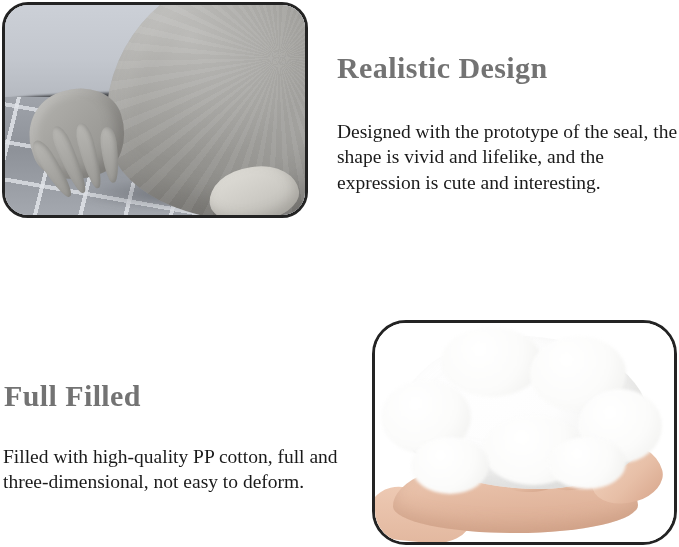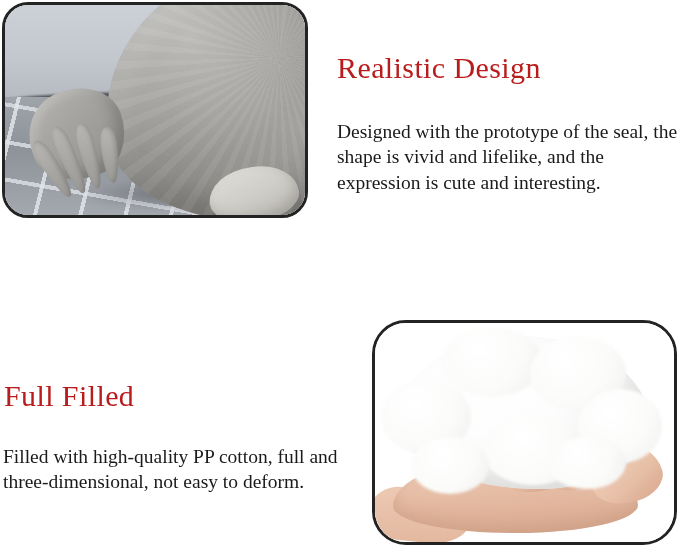--- a/index.html
+++ b/index.html
@@ -248,23 +248,23 @@
     background: linear-gradient(175deg, #eecab4 0%, #e2b79e 100%);
     border-radius: 30% 40% 40% 30% / 50% 50% 50% 50%;
     transform: rotate(6deg);
   }
 
   
   .heading {
     position: absolute;
     font-family: "Liberation Serif", "DejaVu Serif", serif;
     font-size: 30px;
-    font-weight: 400;
+    font-weight: 700;
     letter-spacing: 0.4px;
-    color: #b91c1c;
+    color: #737373;
     white-space: nowrap;
   }
   .body-copy {
     position: absolute;
     font-family: "Liberation Serif", "DejaVu Serif", serif;
     font-size: 19.5px;
     font-weight: 400;
     line-height: 25.5px;
     color: #1a1a1a;
   }

